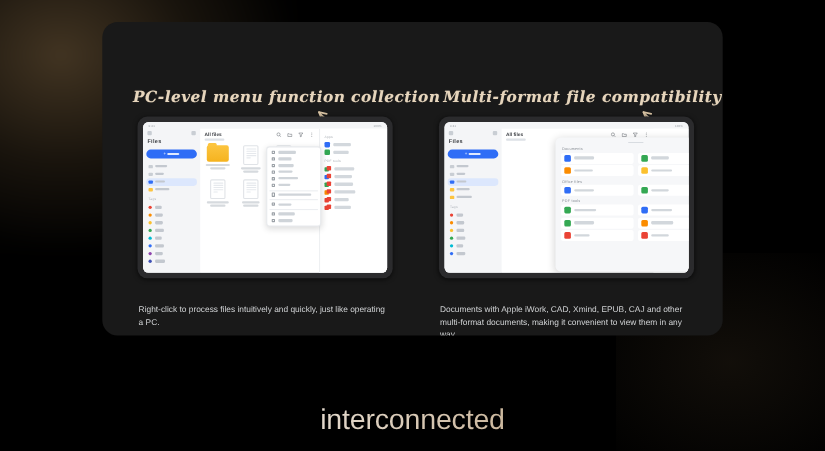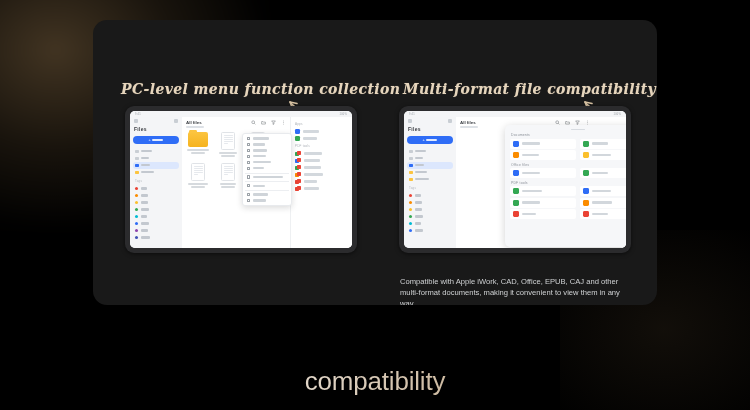--- a/index.html
+++ b/index.html
@@ -709,16 +709,17 @@
             <div class="rs-row">
               <span class="rs-pill" style="width:11px"></span>
               <span class="rs-pill" style="width:8px"></span>
             </div>
           </div>
         </div>
       </div>
     </div>
   </div>
 
-  <div class="caption right">Compatible with Apple iWork, CAD, Office, EPUB, CAJ and other multi-format documents, making it convenient to view them in any way.</div>
+  <div class="caption left">Right-click to process files intuitively and quickly, just like operating a PC.</div>
+  <div class="caption right">Documents with Apple iWork, CAD, Xmind, EPUB, CAJ and other multi-format documents, making it convenient to view them in any way.</div>
 </div>
 
-<div class="brand">compatibility</div>
+<div class="brand">interconnected</div>
 
 </body></html>

